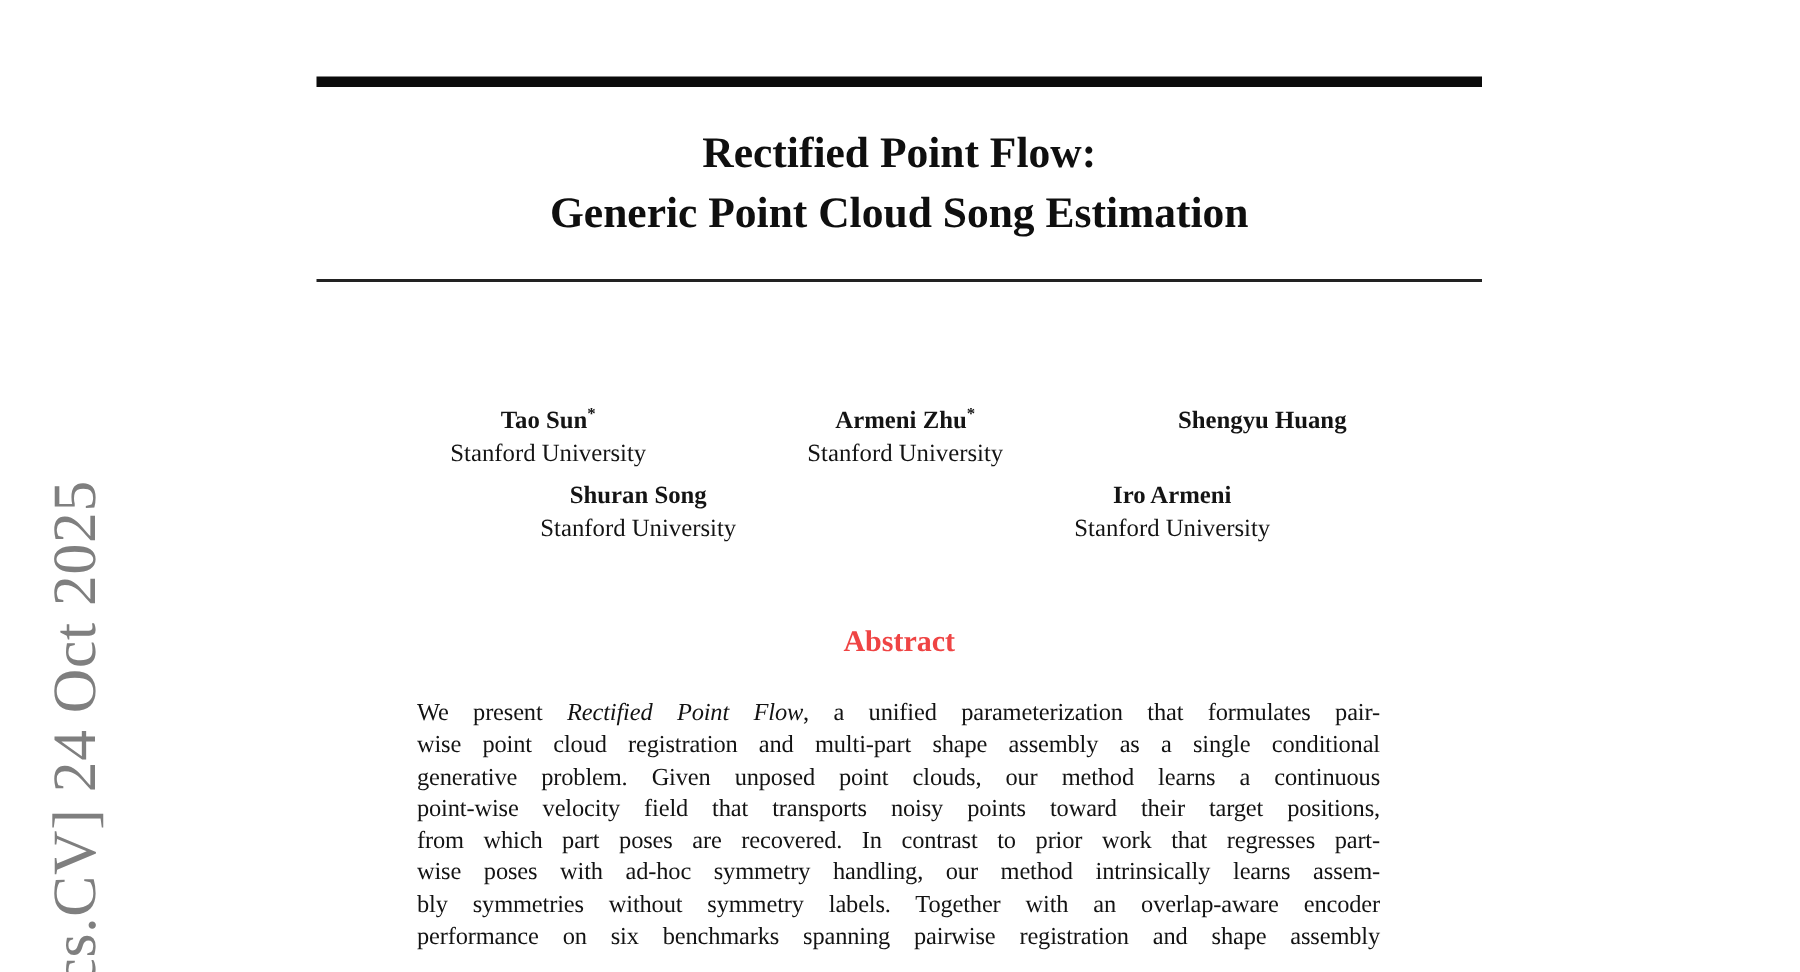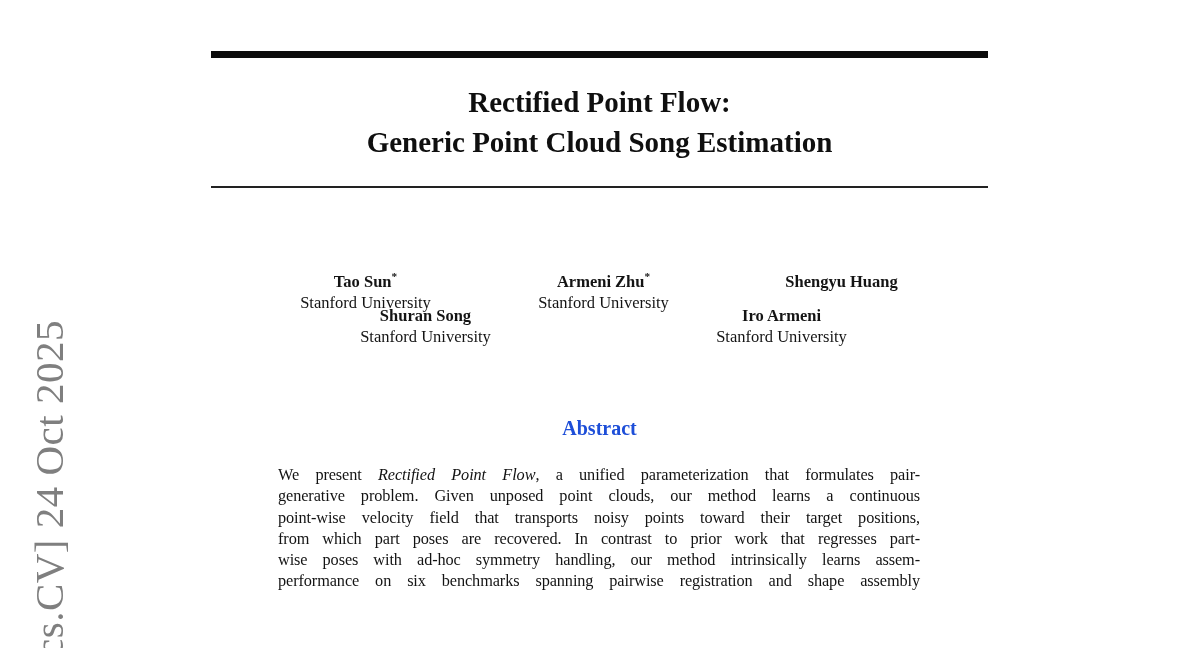--- a/index.html
+++ b/index.html
@@ -64,40 +64,40 @@
   }
 
   .authors-row {
     position: absolute;
     left: 215px;
     width: 777px;
     display: flex;
     justify-content: center;
   }
   .authors-row.row1 { top: 242px; margin-top: 24px; }
-  .authors-row.row2 { top: 300px; gap: 39px; }
+  .authors-row.row2 { top: 316px; gap: 39px; }
   .author {
     text-align: center;
     font-size: 16.5px;
     line-height: 21px;
   }
   .row1 .author { width: 238px; }
   .row2 .author { width: 317px; }
   .author .name { font-weight: bold; }
   .author .name sup { font-size: 68%; }
 
   .abstract-heading {
     position: absolute;
     left: 211px;
     top: 417px;
     width: 777px;
     text-align: center;
     font-weight: bold;
     font-size: 20px;
-    color: #1d4ed8;
+    color: #ef4444;
   }
 
   .abstract-body {
     position: absolute;
     left: 278px;
     top: 464px;
     width: 642px;
     font-size: 16.3px;
     line-height: 21.3px;
     letter-spacing: -0.1px;
@@ -150,20 +150,22 @@
     <div class="author">
       <div class="name"><span>Iro Armeni</span><sup></sup></div>
       <div class="affil">Stanford University</div>
     </div>
   </div>
 
   <div class="abstract-heading">Abstract</div>
 
   <div class="abstract-body">
     <div class="abs-line"><span>We present </span><span class="it">Rectified Point Flow</span><span>, a unified parameterization that formulates pair-</span></div>
+    <div class="abs-line"><span>wise point cloud registration and multi-part shape assembly as a single conditional</span></div>
     <div class="abs-line"><span>generative problem. Given unposed point clouds, our method learns a continuous</span></div>
     <div class="abs-line"><span>point-wise velocity field that transports noisy points toward their target positions,</span></div>
     <div class="abs-line"><span>from which part poses are recovered. In contrast to prior work that regresses part-</span></div>
     <div class="abs-line"><span>wise poses with ad-hoc symmetry handling, our method intrinsically learns assem-</span></div>
+    <div class="abs-line"><span>bly symmetries without symmetry labels. Together with an overlap-aware encoder</span></div>
     <div class="abs-line"><span>performance on six benchmarks spanning pairwise registration and shape assembly</span></div>
   </div>
 
 </div>
 
 </body></html>

